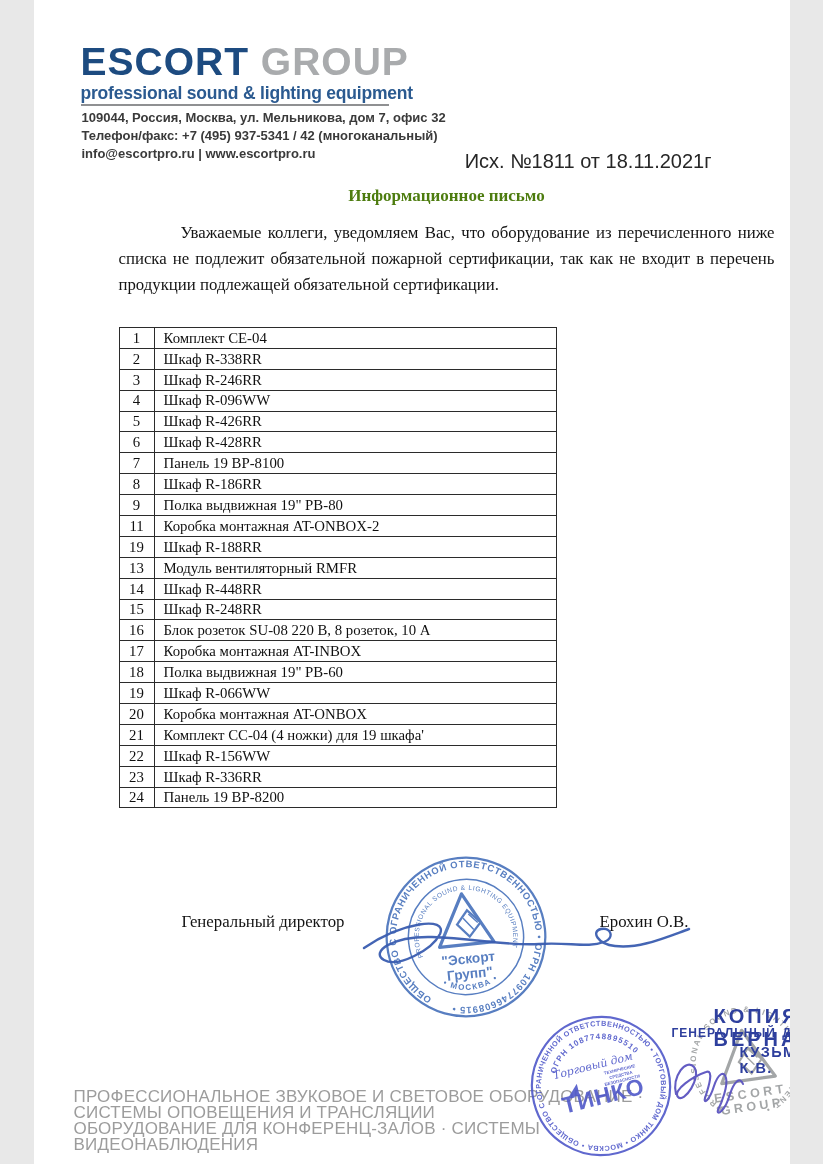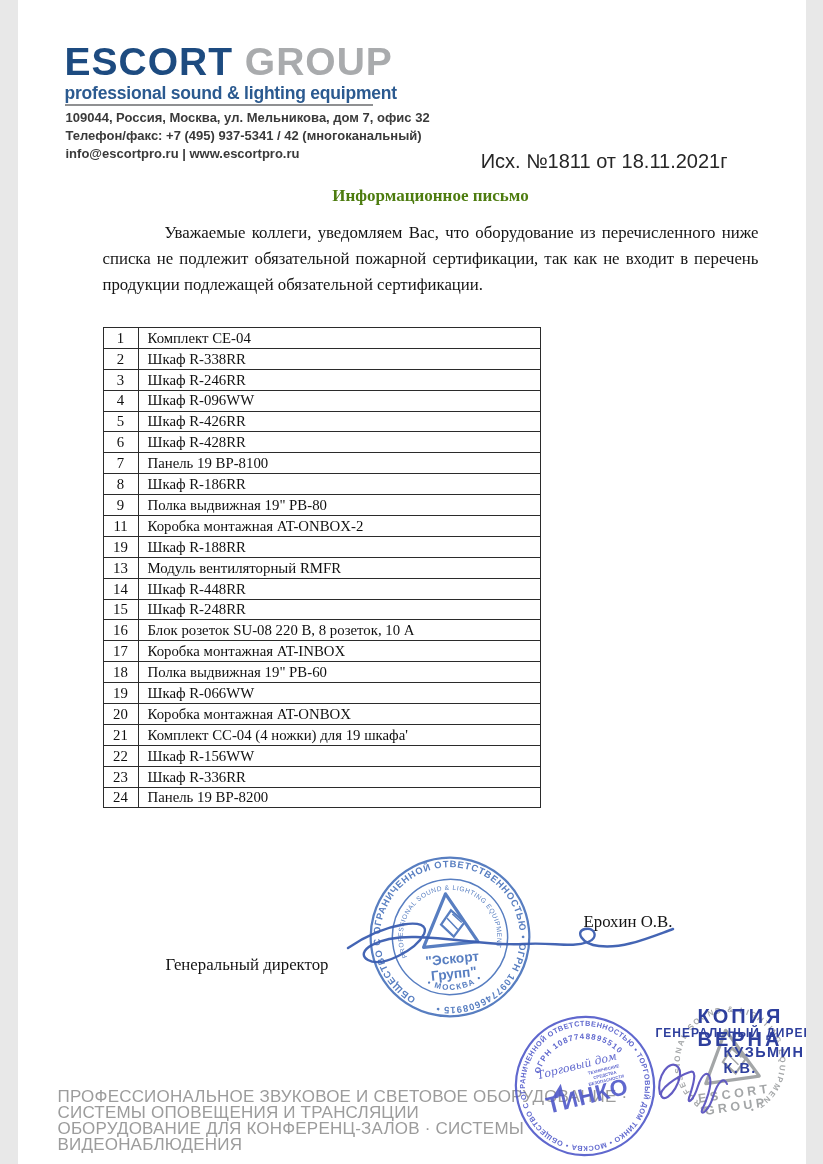--- a/index.html
+++ b/index.html
@@ -1,19 +1,19 @@
 <!DOCTYPE html>
 <html><head>
 <meta charset="utf-8">
 <style>
   html,body { margin:0; padding:0; background:#e8e8e8; }
   .page {
     position:relative; width:756px; height:1164px; margin:0 auto;
     background:#ffffff; overflow:hidden;
-    font-family:"Liberation Sans", sans-serif; color:#1c1c1c;padding-left:32px;
+    font-family:"Liberation Sans", sans-serif; color:#1c1c1c;
   }
   
   .logo { position:absolute; left:47px; top:42px; font-weight:bold; font-size:39px; letter-spacing:1px; line-height:1; }
   .logo .primary { color:#1d4b80; }
   .logo .secondary { color:#a9abad; }
   .tagline { position:absolute; left:47px; top:83px; font-size:17.5px; font-weight:700; color:#2b5a90; letter-spacing:-0.2px; }
   .logo-rule { position:absolute; left:47px; top:104px; width:308px; height:2px; background:#8f9092; }
   .hdr-line { position:absolute; left:48px; font-size:13px; font-weight:700; color:#3a3a3a;text-align:right; }
   .hdr-line.a1 { top:110px; }
   .hdr-line.a2 { top:128px; }
@@ -25,21 +25,21 @@
   .letter-body { position:absolute; left:85px; top:220px; width:656px;
     font-family:"Liberation Serif", serif; font-size:16.8px; line-height:1.55;
     text-align:justify; text-indent:62px; color:#141414; }
   
   .equip-table { position:absolute; left:85px; top:327px; border-collapse:collapse;
     font-family:"Liberation Serif", serif; font-size:14.8px; color:#101010; }
   .equip-table td { border:1.4px solid #2b2b2b; height:19.9px; padding:0; line-height:1.1; }
   .equip-table td.num { width:34px; min-width:34px; text-align:center; }
   .equip-table td.name { width:392px; min-width:392px; padding-left:9px; text-align:left; }
   
-  .sig-title { position:absolute; left:148px; top:912px; font-family:"Liberation Serif", serif; font-size:16.8px; color:#141414;margin-top:43px; }
+  .sig-title { position:absolute; left:148px; top:912px; font-family:"Liberation Serif", serif; font-size:16.8px; color:#141414; }
   .sig-name  { position:absolute; left:566px; top:912px; font-family:"Liberation Serif", serif; font-size:16.8px; color:#141414; }
   
   .stamp { position:absolute; }
   .stamp-escort { left:347px; top:852px; width:170px; height:170px; transform:rotate(-6deg); opacity:.92; z-index:3; }
   .stamp-tinko  { left:492px; top:1011px; width:150px; height:150px; transform:rotate(-14deg); opacity:.9; z-index:3; }
   .stamp-gray   { left:650px; top:1000px; width:124px; height:124px; transform:rotate(-8deg); opacity:.8; z-index:2; }
   .sig-main   { position:absolute; left:318px; top:898px; z-index:4; }
   .sig-kuzmin { position:absolute; left:630px; top:1046px; z-index:5; }
   .copy-l1 { position:absolute; left:680px; top:1005px; font-size:20px; font-weight:bold; letter-spacing:3px; color:#2e3f9d; z-index:5; }
   .copy-l2 { position:absolute; left:638px; top:1026px; width:184px; display:flex; justify-content:space-between;

